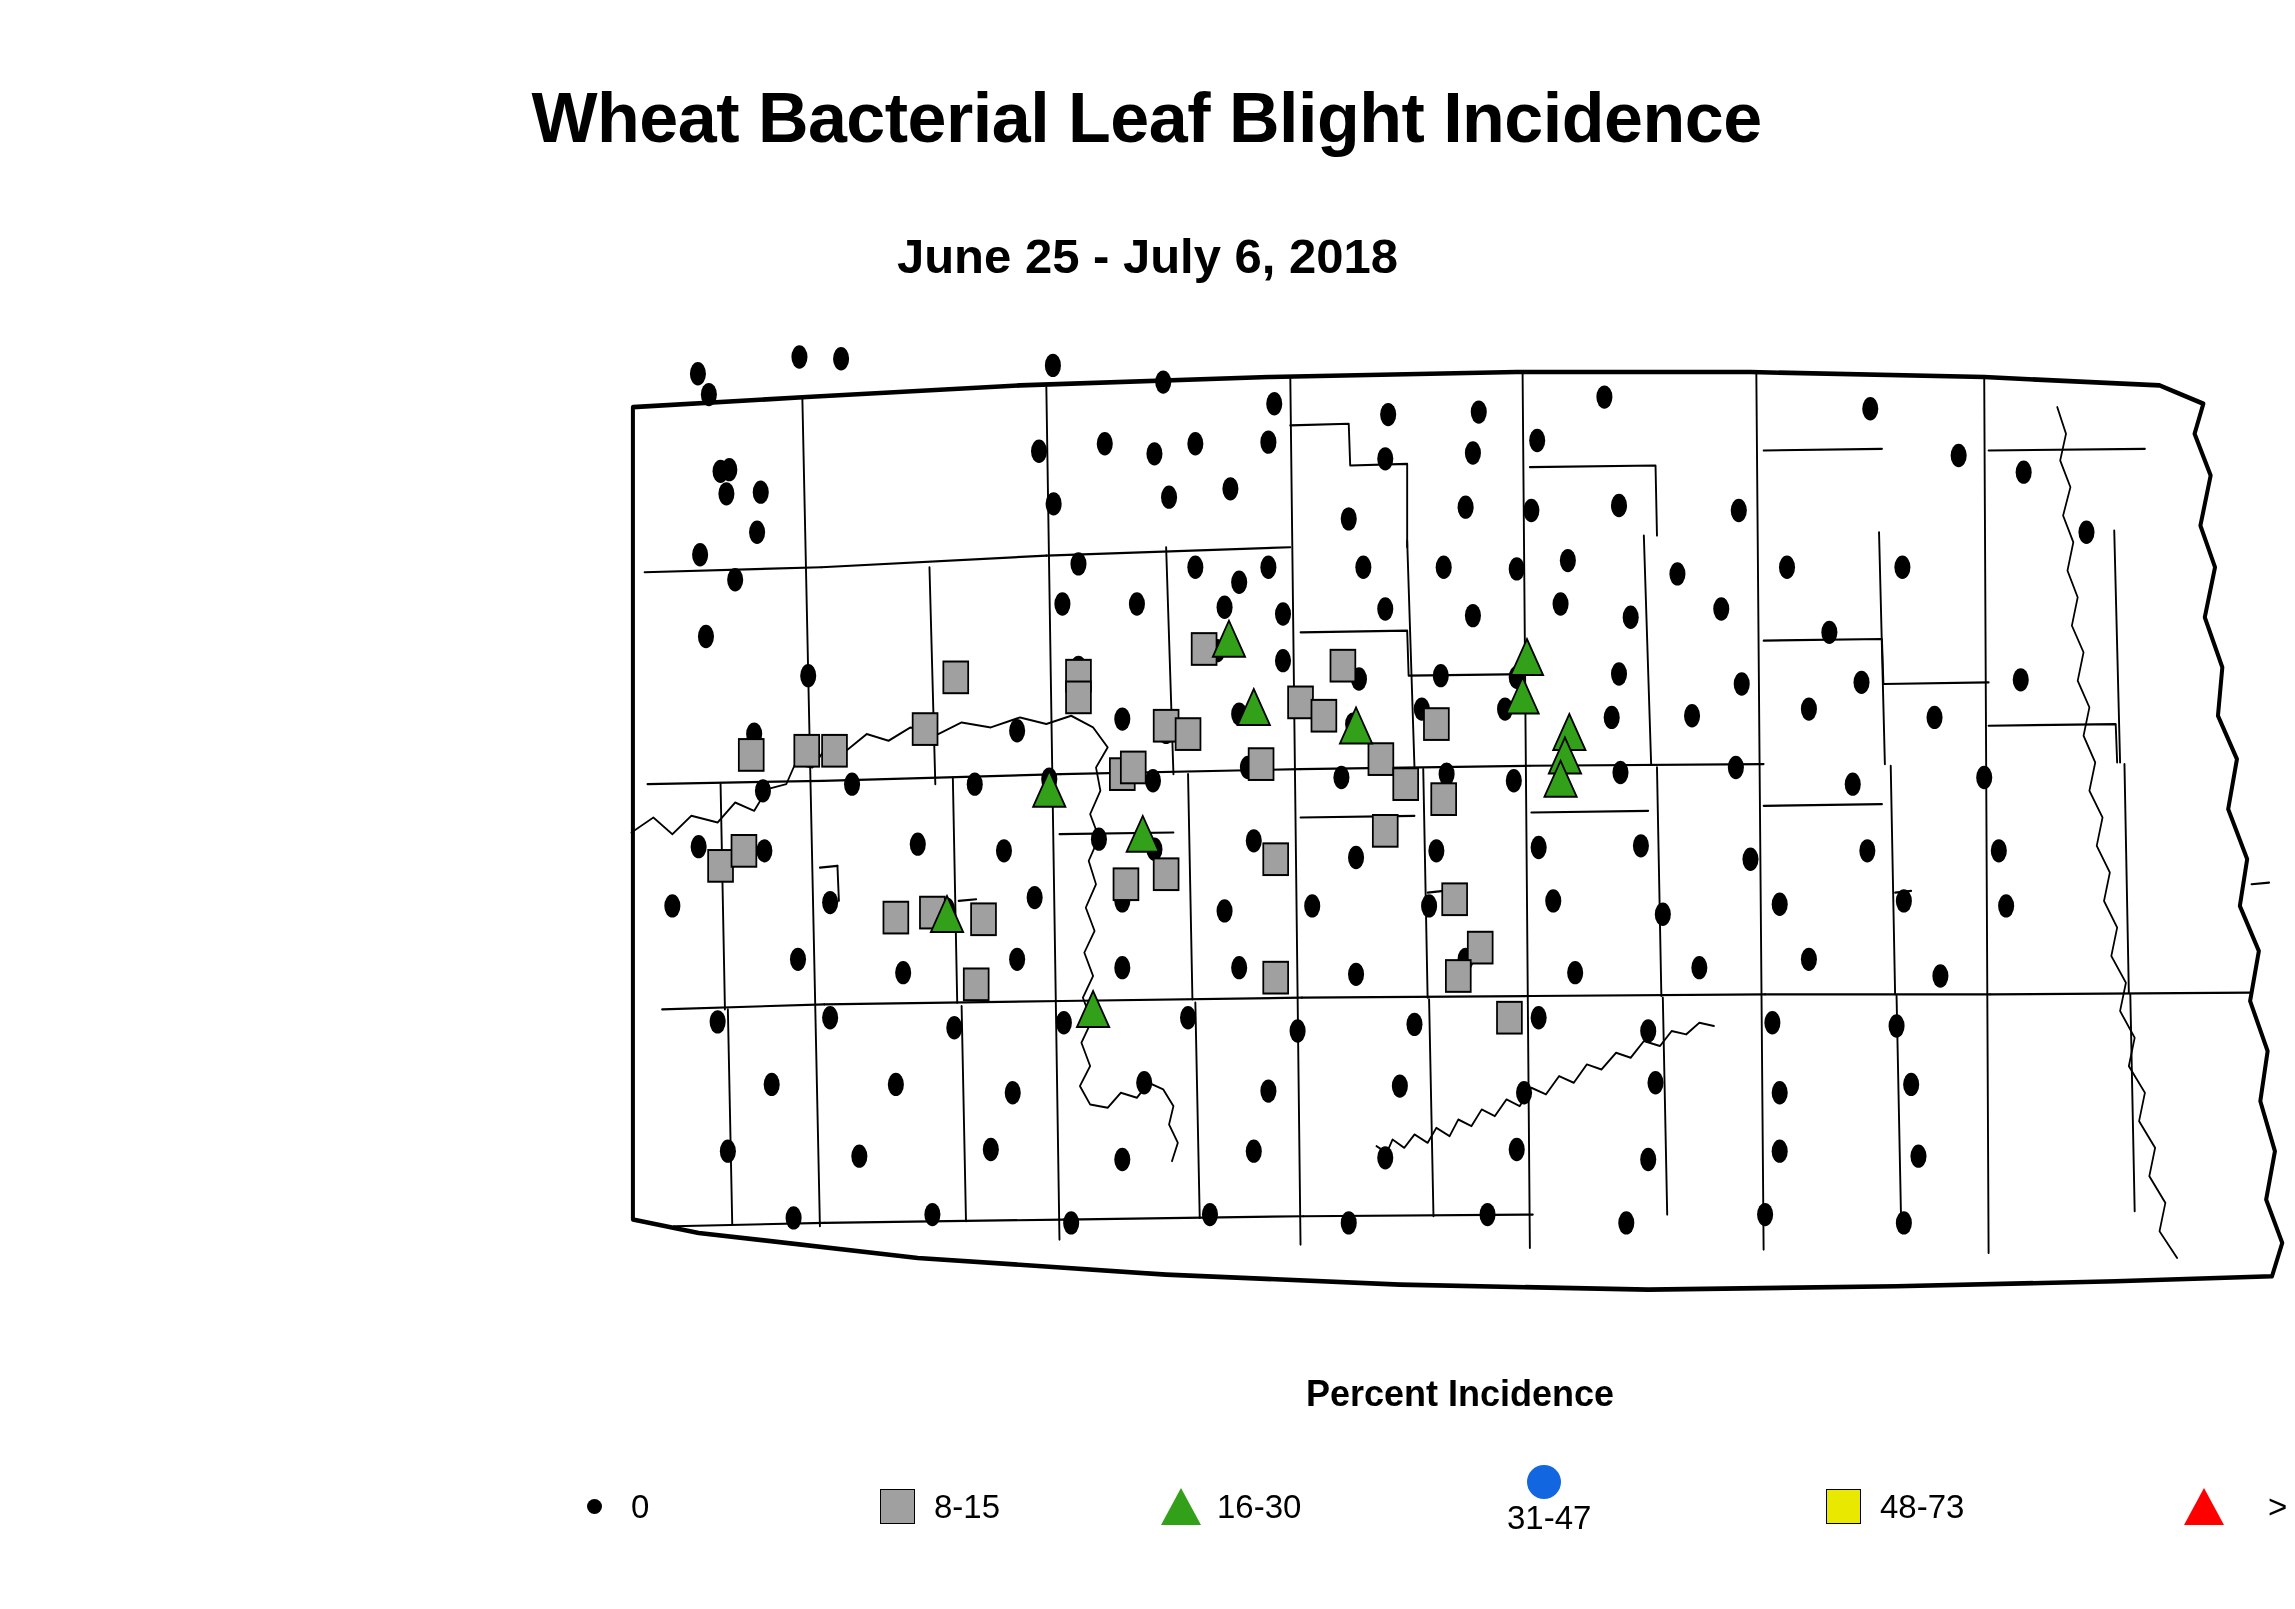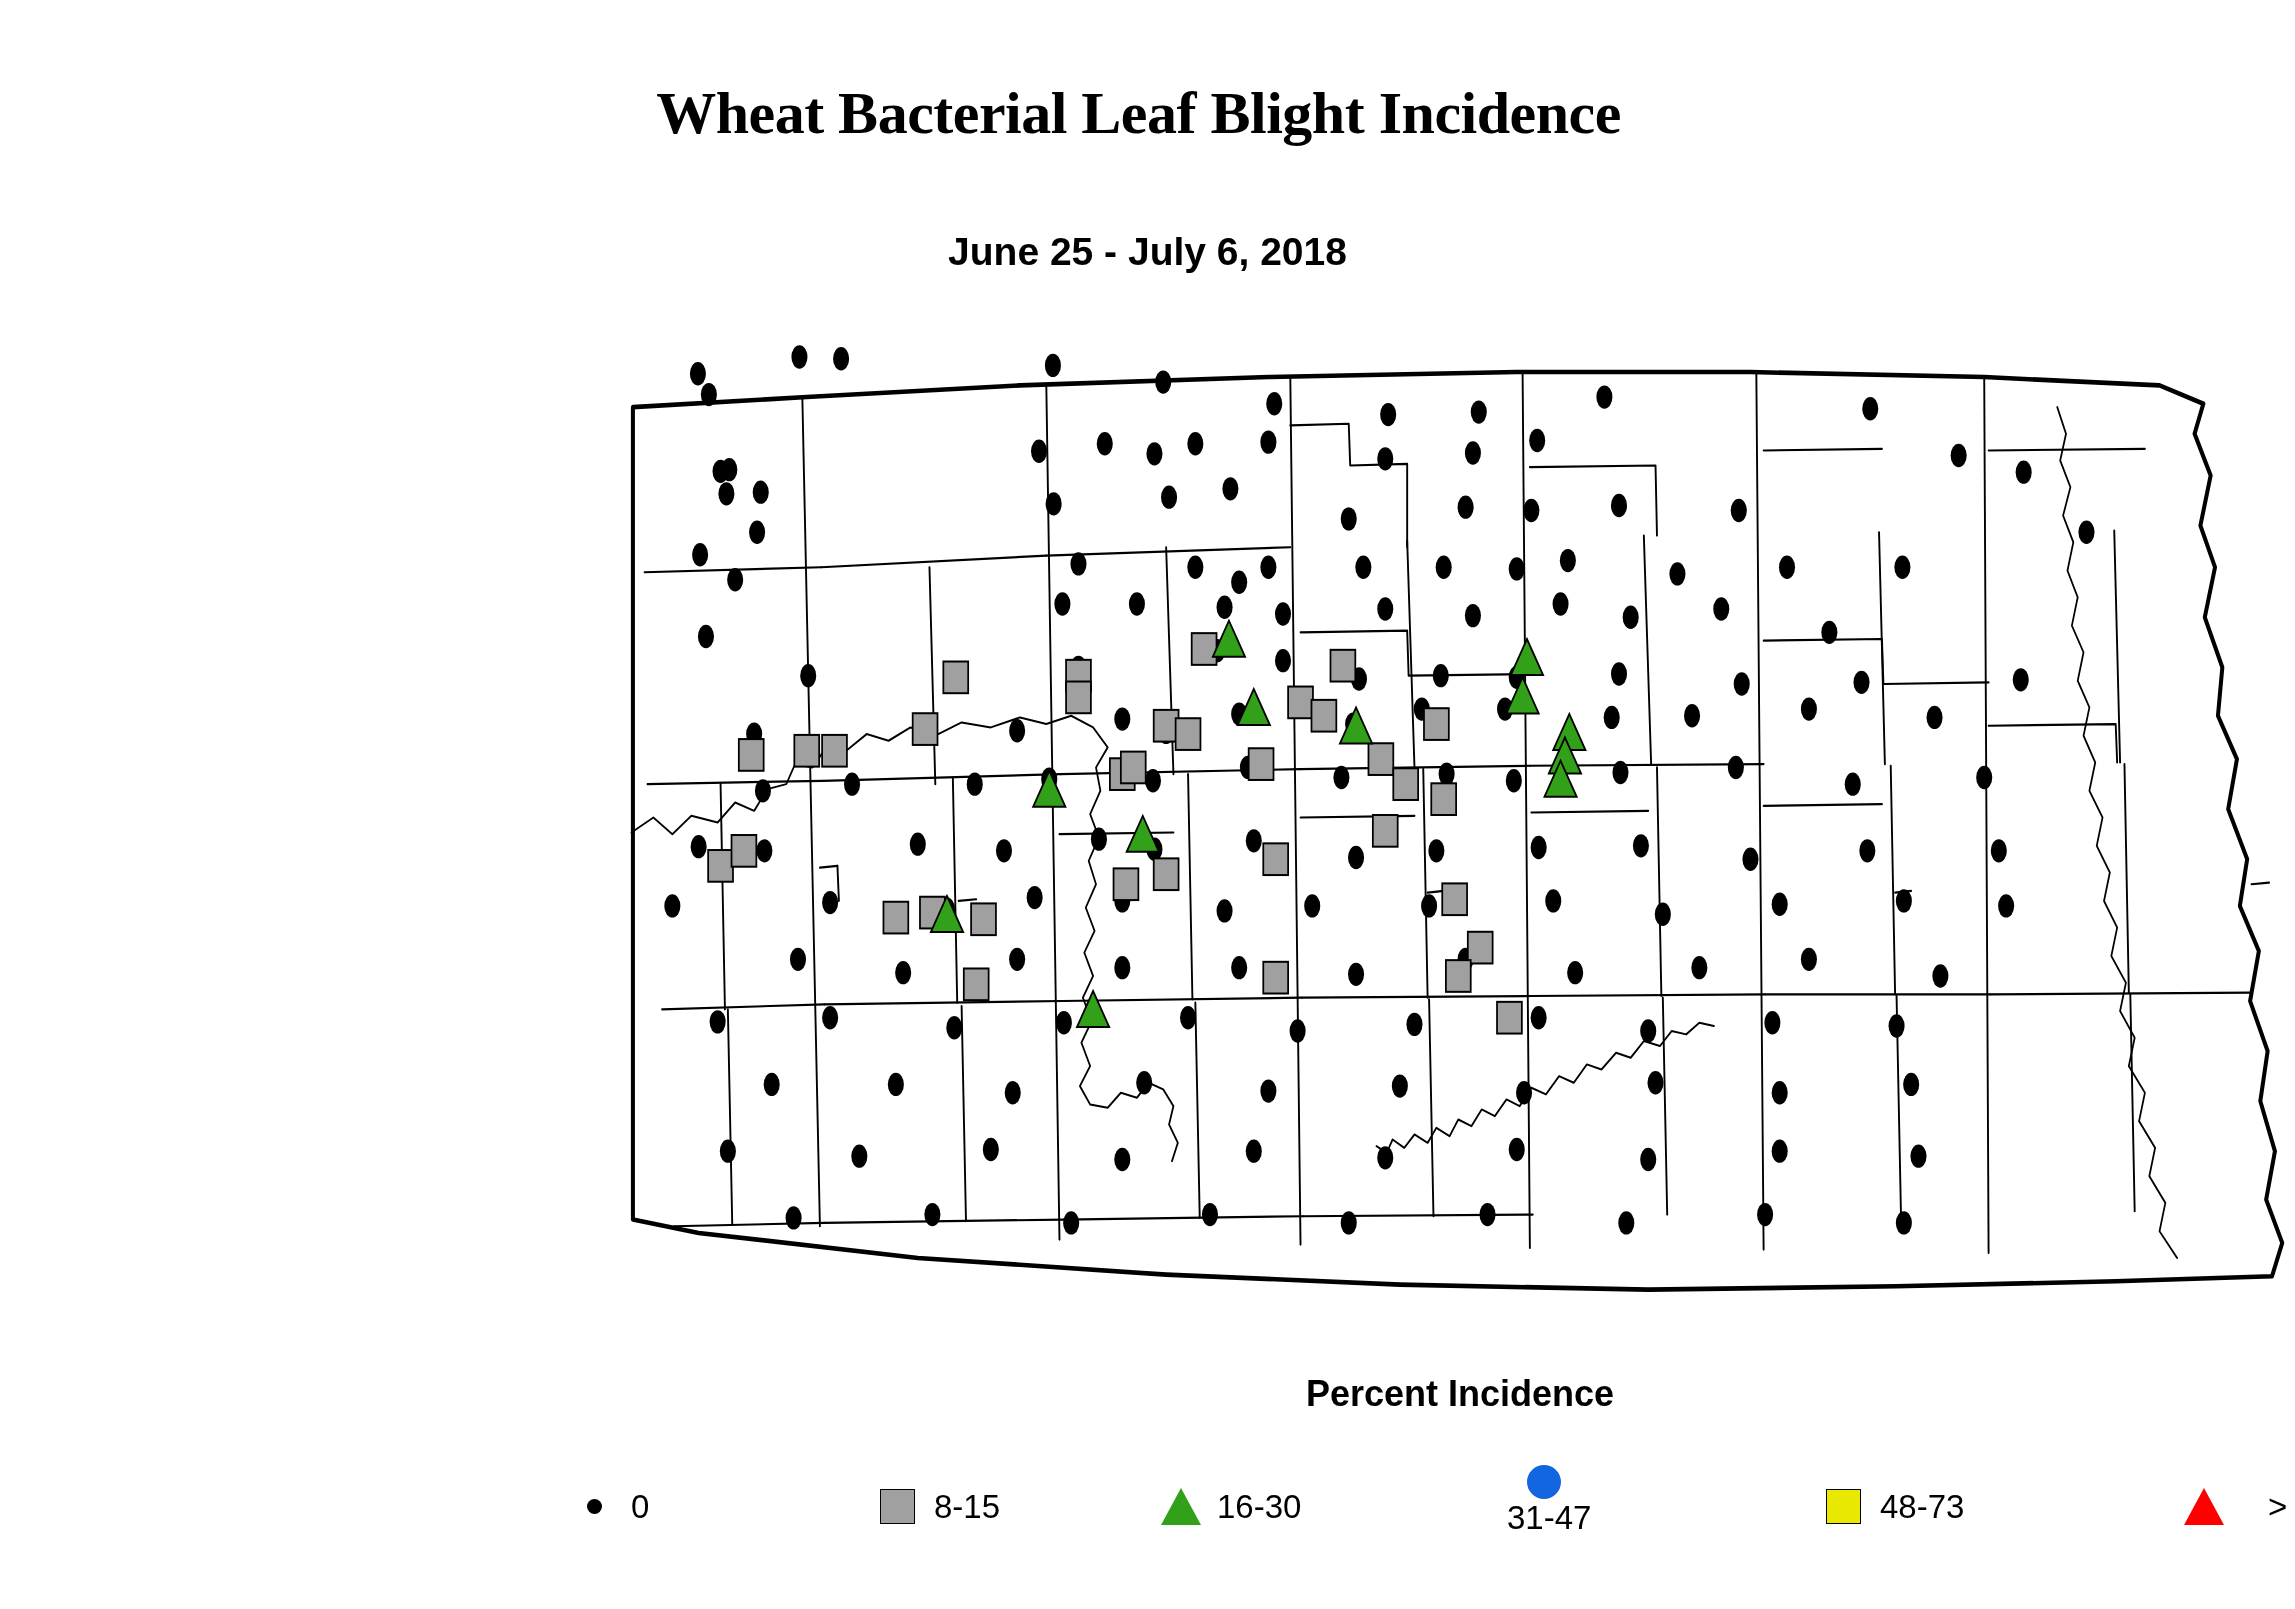--- a/index.html
+++ b/index.html
@@ -16,39 +16,38 @@
   }
   #page {
     position: relative;
     width: 3059px;
     height: 1610px;
     background: #ffffff;
   }
   
   .title {
     position: absolute;
-    left: 0;
+    left: 8px;
     top: 83px;
     width: 2277px;
     text-align: center;
-    font-size: 60px;
+    font-size: 70px;
     font-weight: bold;
     color: #000000;
     letter-spacing: -0.5px;
     line-height: 1.0;
     white-space: nowrap;
-    font-family: Liberation Serif, serif;
   }
   .subtitle {
     position: absolute;
     left: 0;
     top: 232px;
     width: 2295px;
     text-align: center;
-    font-size: 39px;
+    font-size: 49px;
     font-weight: bold;
     color: #000000;
     line-height: 1.0;
     white-space: nowrap;
   }
   
   #map-wrap {
     position: absolute;
     left: 611px;
     top: 317px;

